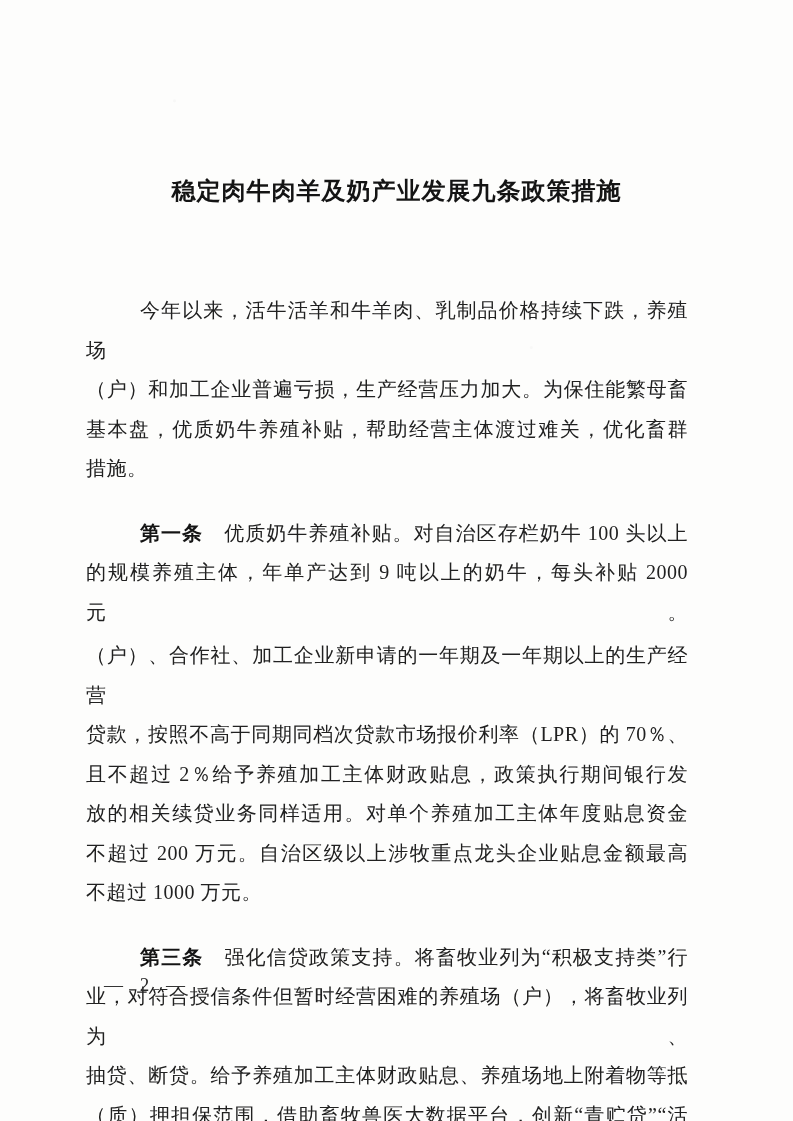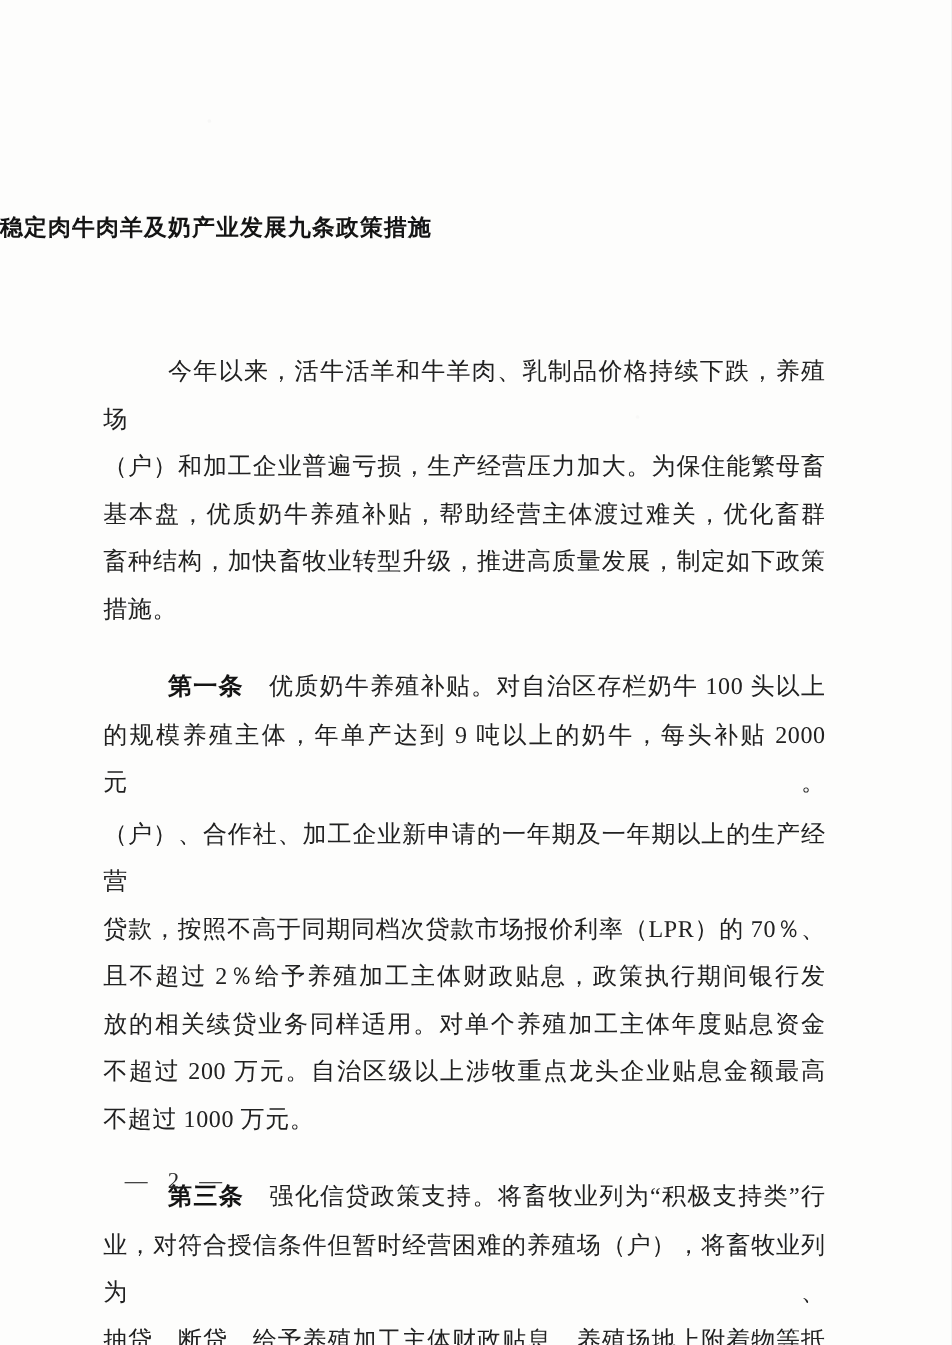--- a/index.html
+++ b/index.html
@@ -26,21 +26,22 @@
       radial-gradient(circle at 22% 9%, rgba(0,0,0,0.025) 0 1px, transparent 2px),
       radial-gradient(circle at 67% 31%, rgba(0,0,0,0.02) 0 1px, transparent 2px),
       radial-gradient(circle at 44% 77%, rgba(0,0,0,0.02) 0 1px, transparent 2px);
     pointer-events: none;
   }
   .doc-title {
     position: absolute;
     top: 168px;
     left: 0;
     width: 100%;
-    font-size: 19px;
+    text-align: center;
+    font-size: 24px;
     font-weight: bold;
     letter-spacing: 1px;
     color: #141414;
     line-height: 46px;
   }
   .doc-body {
     position: absolute;
     left: 86px;
     top: 266px;
     width: 602px;
@@ -56,21 +57,20 @@
     text-justify: inter-character;
     letter-spacing: 0.5px;
     white-space: normal;
   }
   .line.first { text-indent: 54px; margin-top: 25px; }
   .line.end { text-align-last: left; }
   .head {
     font-weight: bold;
     margin-right: 21px;
     color: #141414;
-    font-family: Liberation Mono, monospace;
   }
   .page-footer {
     position: absolute;
     left: 104px;
     top: 974px;
     font-size: 19px;
     letter-spacing: 6px;
     color: #2a2a2a;
   }
 </style>
@@ -78,21 +78,20 @@
 <body>
 
 <div class="page">
   <div class="doc-title">稳定肉牛肉羊及奶产业发展九条政策措施</div>
 
   <div class="doc-body">
       <div class="para">
         <div class="line first">今年以来，活牛活羊和牛羊肉、乳制品价格持续下跌，养殖场</div>
         <div class="line">（户）和加工企业普遍亏损，生产经营压力加大。为保住能繁母畜</div>
         <div class="line">基本盘，优质奶牛养殖补贴，帮助经营主体渡过难关，优化畜群</div>
-        <div class="line">畜种结构，加快畜牧业转型升级，推进高质量发展，制定如下政策</div>
         <div class="line end">措施。</div>
       </div>
       <div class="para">
         <div class="line first"><span class="head">第一条</span>优质奶牛养殖补贴。对自治区存栏奶牛 100 头以上</div>
         <div class="line">的规模养殖主体，年单产达到 9 吨以上的奶牛，每头补贴 2000 元。</div>
       </div>
       <div class="para">
         <div class="line">（户）、合作社、加工企业新申请的一年期及一年期以上的生产经营</div>
         <div class="line">贷款，按照不高于同期同档次贷款市场报价利率（LPR）的 70％、</div>
         <div class="line">且不超过 2％给予养殖加工主体财政贴息，政策执行期间银行发</div>

